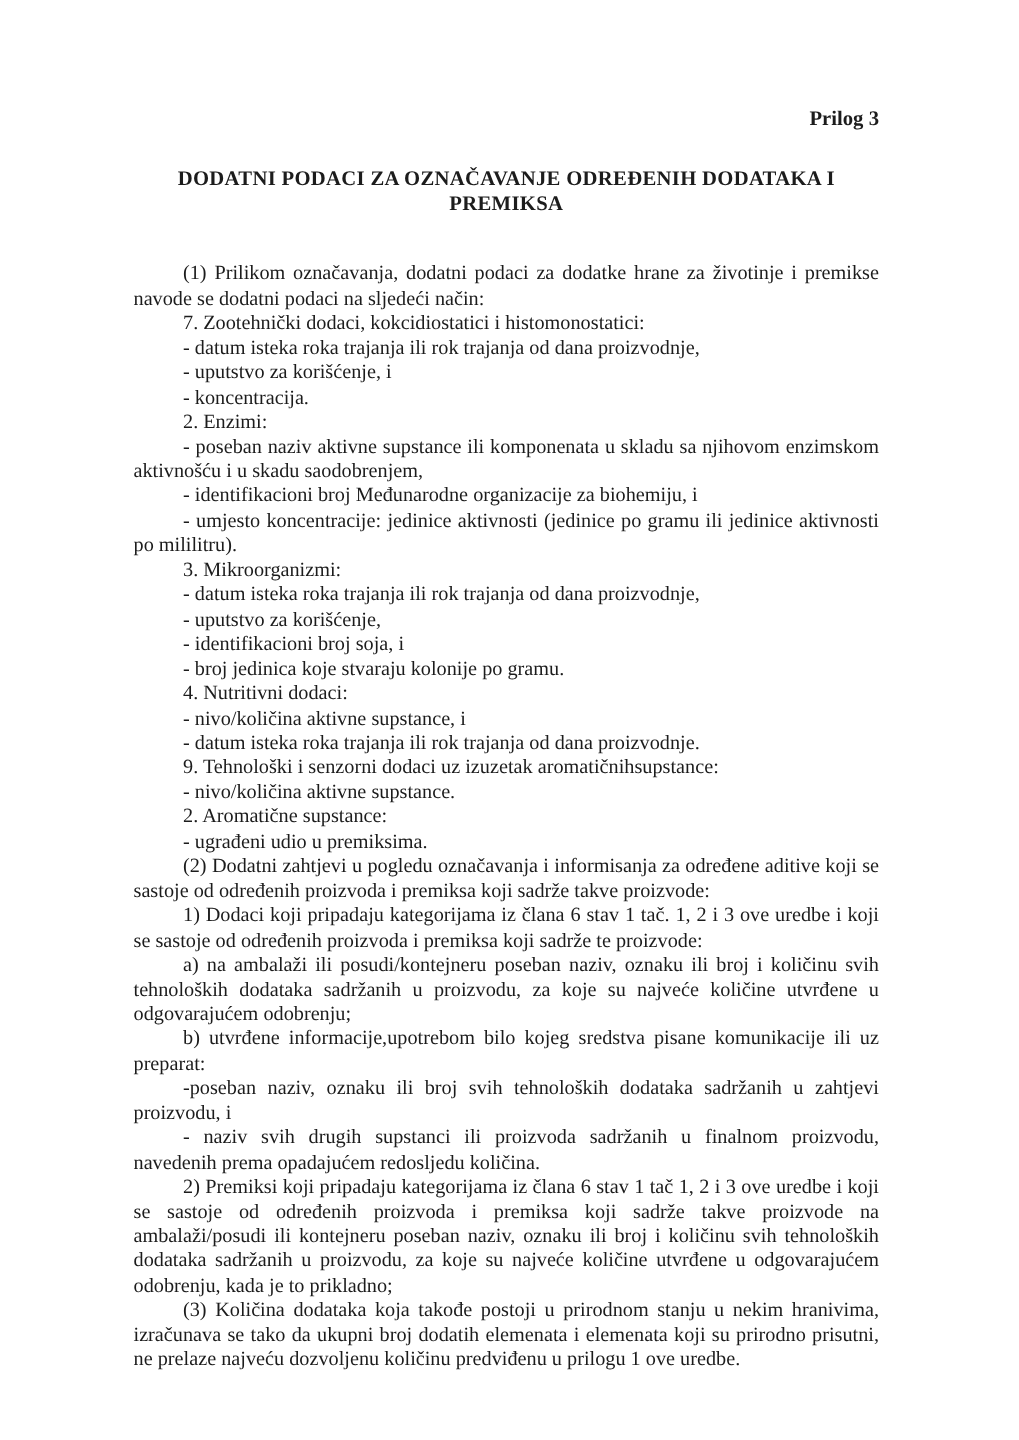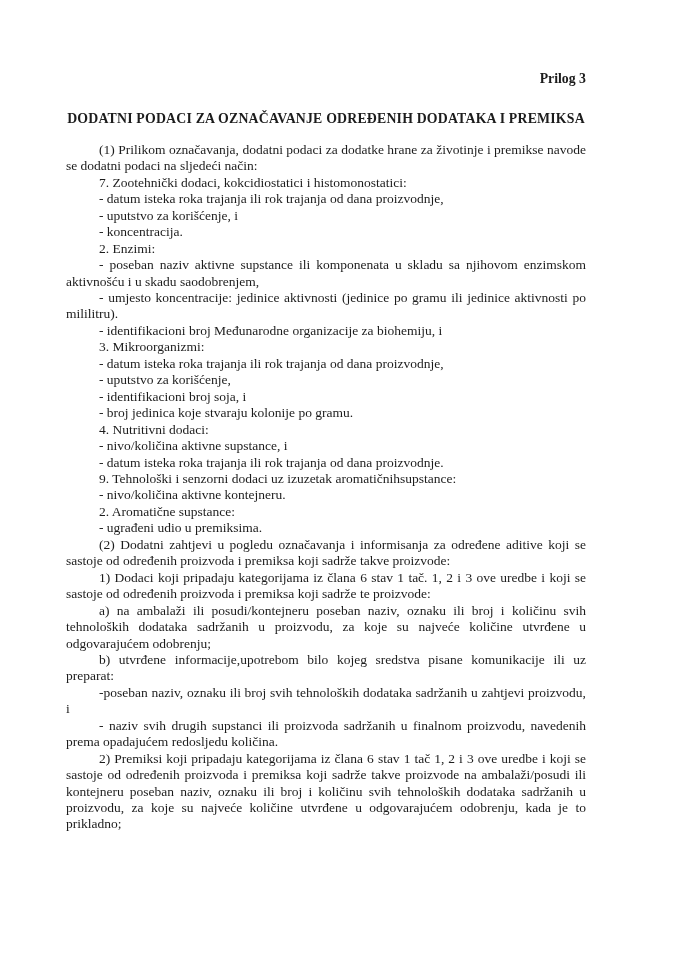--- a/index.html
+++ b/index.html
@@ -10,34 +10,34 @@
   }
   body {
     width: 679px;
     height: 960px;
     overflow: hidden;
   }
   .page {
     box-sizing: border-box;
     width: 668px;
     height: 960px;
-    padding: 71px 82px 40px 66px;
+    padding: 71px 82px 40px 89px;
     background: #ffffff;
     font-family: "Liberation Serif", "DejaVu Serif", serif;
     font-size: 13.5px;
     line-height: 16.45px;
     color: #1c1c1c;
   }
   .annex-label {
     text-align: right;
     font-weight: 700;
     font-size: 13.8px;
   }
   .doc-title {
-    margin: 24px 0 14px 0;
+    margin: 24px 0 30px 0;
     text-align: center;
     font-weight: 700;
     font-size: 13.8px;
     letter-spacing: 0.2px;
   }
   .doc-body .para {
     margin: 0;
     text-indent: 33px;
     text-align: justify;
   }
@@ -49,35 +49,36 @@
   <div class="annex-label">Prilog 3</div>
   <h1 class="doc-title">DODATNI PODACI ZA OZNAČAVANJE ODREĐENIH DODATAKA I PREMIKSA</h1>
   <div class="doc-body">
       <p class="para">(1) Prilikom označavanja, dodatni podaci za dodatke hrane za životinje i premikse navode se dodatni podaci na sljedeći način:</p>
       <p class="para">7. Zootehnički dodaci, kokcidiostatici i histomonostatici:</p>
       <p class="para">- datum isteka roka trajanja ili rok trajanja od dana proizvodnje,</p>
       <p class="para">- uputstvo za korišćenje, i</p>
       <p class="para">- koncentracija.</p>
       <p class="para">2. Enzimi:</p>
       <p class="para">- poseban naziv aktivne supstance ili komponenata u skladu sa njihovom enzimskom aktivnošću i u skadu saodobrenjem,</p>
+      <p class="para">- identifikacioni broj Međunarodne organizacije za biohemiju, i</p>
       <p class="para">- umjesto koncentracije: jedinice aktivnosti (jedinice po gramu ili jedinice aktivnosti po mililitru).</p>
-      <p class="para">- identifikacioni broj Međunarodne organizacije za biohemiju, i</p>
       <p class="para">3. Mikroorganizmi:</p>
       <p class="para">- datum isteka roka trajanja ili rok trajanja od dana proizvodnje,</p>
       <p class="para">- uputstvo za korišćenje,</p>
       <p class="para">- identifikacioni broj soja, i</p>
       <p class="para">- broj jedinica koje stvaraju kolonije po gramu.</p>
       <p class="para">4. Nutritivni dodaci:</p>
       <p class="para">- nivo/količina aktivne supstance, i</p>
       <p class="para">- datum isteka roka trajanja ili rok trajanja od dana proizvodnje.</p>
       <p class="para">9. Tehnološki i senzorni dodaci uz izuzetak aromatičnihsupstance:</p>
-      <p class="para">- nivo/količina aktivne kontejneru.</p>
+      <p class="para">- nivo/količina aktivne supstance.</p>
       <p class="para">2. Aromatične supstance:</p>
       <p class="para">- ugrađeni udio u premiksima.</p>
       <p class="para">(2) Dodatni zahtjevi u pogledu označavanja i informisanja za određene aditive koji se sastoje od određenih proizvoda i premiksa koji sadrže takve proizvode:</p>
       <p class="para">1) Dodaci koji pripadaju kategorijama iz člana 6 stav 1 tač. 1, 2 i 3 ove uredbe i koji se sastoje od određenih proizvoda i premiksa koji sadrže te proizvode:</p>
       <p class="para">a) na ambalaži ili posudi/kontejneru poseban naziv, oznaku ili broj i količinu svih tehnoloških dodataka sadržanih u proizvodu, za koje su najveće količine utvrđene u odgovarajućem odobrenju;</p>
       <p class="para">b) utvrđene informacije,upotrebom bilo kojeg sredstva pisane komunikacije ili uz preparat:</p>
       <p class="para">-poseban naziv, oznaku ili broj svih tehnoloških dodataka sadržanih u zahtjevi proizvodu, i</p>
       <p class="para">- naziv svih drugih supstanci ili proizvoda sadržanih u finalnom proizvodu, navedenih prema opadajućem redosljedu količina.</p>
       <p class="para">2) Premiksi koji pripadaju kategorijama iz člana 6 stav 1 tač 1, 2 i 3 ove uredbe i koji se sastoje od određenih proizvoda i premiksa koji sadrže takve proizvode na ambalaži/posudi ili kontejneru poseban naziv, oznaku ili broj i količinu svih tehnoloških dodataka sadržanih u proizvodu, za koje su najveće količine utvrđene u odgovarajućem odobrenju, kada je to prikladno;</p>
+      <p class="para">(3) Količina dodataka koja takođe postoji u prirodnom stanju u nekim hranivima, izračunava se tako da ukupni broj dodatih elemenata i elemenata koji su prirodno prisutni, ne prelaze najveću dozvoljenu količinu predviđenu u prilogu 1 ove uredbe.</p>
     </div>
 </div>
 
 </body></html>

